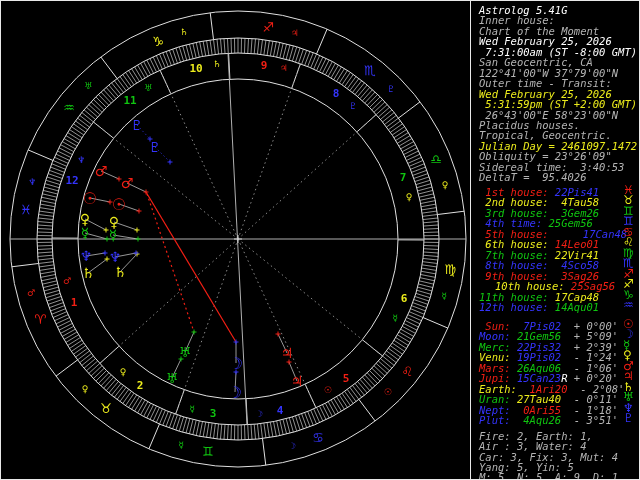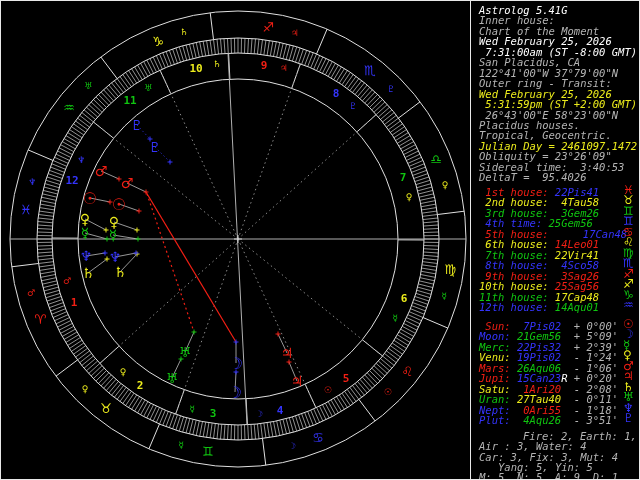--- a/index.html
+++ b/index.html
@@ -551,60 +551,60 @@
       <text x="154" y="146" fill="#3434fc" font-size="14" text-anchor="middle" dominant-baseline="central">♇</text>
     </svg>
   <div id="divider"></div>
   <div id="panel">
     <div class="pl" style="top:4px;color:#fff">Astrolog 5.41G</div>
     <div id="hdr">
         <div class="pl" style="top: 14.45px;"><span style="color: rgb(180, 180, 180);">Inner house:</span></div>
         <div class="pl" style="top: 24.9px;"><span style="color: rgb(180, 180, 180); margin-top: 48px;">Chart of the Moment</span></div>
         <div class="pl" style="top: 35.35px;"><span style="color: rgb(255, 255, 255);">Wed February 25, 2026</span></div>
         <div class="pl" style="top: 45.8px;"><span style="color: rgb(255, 255, 255);"> 7:31:00am (ST -8:00 GMT)</span></div>
-        <div class="pl" style="top: 56.25px;"><span style="color: rgb(180, 180, 180);">San Placidus, CA</span></div>
+        <div class="pl" style="top: 56.25px;"><span style="color: rgb(180, 180, 180);">San Geocentric, CA</span></div>
         <div class="pl" style="top: 66.7px;"><span style="color: rgb(180, 180, 180);">122°41'00"W 37°79'00"N</span></div>
-        <div class="pl" style="top: 77.15px;"><span style="color: rgb(180, 180, 180);">Outer ring - Transit:</span></div>
+        <div class="pl" style="top: 77.15px;"><span style="color: rgb(180, 180, 180);">Outer time - Transit:</span></div>
         <div class="pl" style="top: 87.6px;"><span style="color: rgb(236, 236, 28);">Wed February 25, 2026</span></div>
         <div class="pl" style="top: 98.05px;"><span style="color: rgb(236, 236, 28);"> 5:31:59pm (ST +2:00 GMT)</span></div>
         <div class="pl" style="top: 108.5px;"><span style="color: rgb(180, 180, 180);"> 26°43'00"E 58°23'00"N</span></div>
         <div class="pl" style="top: 118.95px;"><span style="color: rgb(180, 180, 180);">Placidus houses.</span></div>
         <div class="pl" style="top: 129.4px;"><span style="color: rgb(180, 180, 180);">Tropical, Geocentric.</span></div>
         <div class="pl" style="top: 139.85px;"><span style="color: rgb(236, 236, 28);">Julian Day = 2461097.1472</span></div>
         <div class="pl" style="top: 150.3px;"><span style="color: rgb(180, 180, 180);">Obliquity = 23°26'09"</span></div>
         <div class="pl" style="top: 160.75px;"><span style="color: rgb(180, 180, 180);">Sidereal time:  3:40:53</span></div>
         <div class="pl" style="top: 171.2px;"><span style="color: rgb(180, 180, 180);">DeltaT =  95.4026</span></div>
       </div>
     <div id="houses">
         <div class="pl" style="top: 186px;"><span style="color: rgb(242, 31, 20);"> 1st house:</span><span style="color: rgb(52, 52, 252);"> 22Pis41</span><span class="pglyph" style="color: rgb(242, 31, 20);">♓</span></div>
         <div class="pl" style="top: 196.45px;"><span style="color: rgb(236, 236, 28);"> 2nd house:</span><span style="color: rgb(236, 236, 28);">  4Tau58</span><span class="pglyph" style="color: rgb(236, 236, 28);">♉</span></div>
         <div class="pl" style="top: 206.9px;"><span style="color: rgb(16, 196, 16);"> 3rd house:</span><span style="color: rgb(16, 196, 16);">  3Gem26</span><span class="pglyph" style="color: rgb(16, 196, 16);">♊</span></div>
         <div class="pl" style="top: 217.35px;"><span style="color: rgb(52, 52, 252);"> 4th time:</span><span style="color: rgb(16, 196, 16);"> 25Gem56</span><span class="pglyph" style="color: rgb(52, 52, 252);">♊</span></div>
         <div class="pl" style="top: 227.8px;"><span style="color: rgb(242, 31, 20);"> 5th house:</span><span style="color: rgb(52, 52, 252); margin-left: 28px;"> 17Can48</span><span class="pglyph" style="color: rgb(242, 31, 20);">♋</span></div>
         <div class="pl" style="top: 238.25px;"><span style="color: rgb(236, 236, 28);"> 6th house:</span><span style="color: rgb(242, 31, 20);"> 14Leo01</span><span class="pglyph" style="color: rgb(236, 236, 28);">♌</span></div>
         <div class="pl" style="top: 248.7px;"><span style="color: rgb(16, 196, 16);"> 7th house:</span><span style="color: rgb(236, 236, 28);"> 22Vir41</span><span class="pglyph" style="color: rgb(16, 196, 16);">♍</span></div>
         <div class="pl" style="top: 259.15px;"><span style="color: rgb(52, 52, 252);"> 8th house:</span><span style="color: rgb(52, 52, 252);">  4Sco58</span><span class="pglyph" style="color: rgb(52, 52, 252);">♏</span></div>
         <div class="pl" style="top: 269.6px;"><span style="color: rgb(242, 31, 20); margin-top: 32px;"> 9th house:</span><span style="color: rgb(242, 31, 20);">  3Sag26</span><span class="pglyph" style="color: rgb(242, 31, 20);">♐</span></div>
-        <div class="pl" style="top: 280.05px;"><span style="color: rgb(236, 236, 28);">10th house:</span><span style="color: rgb(242, 31, 20);"> 25Sag56</span><span class="pglyph" style="color: rgb(236, 236, 28);">♐</span></div>
+        <div class="pl" style="top: 280.05px;"><span style="color: rgb(236, 236, 28); margin-left: 16px;">10th house:</span><span style="color: rgb(242, 31, 20);"> 25Sag56</span><span class="pglyph" style="color: rgb(236, 236, 28);">♐</span></div>
         <div class="pl" style="top: 290.5px;"><span style="color: rgb(16, 196, 16);">11th house:</span><span style="color: rgb(236, 236, 28);"> 17Cap48</span><span class="pglyph" style="color: rgb(16, 196, 16);">♑</span></div>
         <div class="pl" style="top: 300.95px;"><span style="color: rgb(52, 52, 252);">12th house:</span><span style="color: rgb(16, 196, 16);"> 14Aqu01</span><span class="pglyph" style="color: rgb(52, 52, 252);">♒</span></div>
       </div>
     <div id="planets">
         <div class="pl" style="top: 320px;"><span style="color: rgb(242, 31, 20);"> Sun:</span><span style="color: rgb(52, 52, 252);">  7Pis02</span><span style="color: rgb(255, 255, 255);"> </span><span style="color: rgb(180, 180, 180);"> + 0°00'</span><span class="pglyph" style="color: rgb(242, 31, 20);">☉</span></div>
         <div class="pl" style="top: 330.45px;"><span style="color: rgb(52, 52, 252);">Moon:</span><span style="color: rgb(16, 196, 16);"> 21Gem56</span><span style="color: rgb(255, 255, 255);"> </span><span style="color: rgb(180, 180, 180);"> + 5°09'</span><span class="pglyph" style="color: rgb(52, 52, 252);">☽</span></div>
         <div class="pl" style="top: 340.9px;"><span style="color: rgb(16, 196, 16);">Merc:</span><span style="color: rgb(52, 52, 252);"> 22Pis32</span><span style="color: rgb(255, 255, 255);"> </span><span style="color: rgb(180, 180, 180);"> + 2°39'</span><span class="pglyph" style="color: rgb(16, 196, 16);">☿</span></div>
         <div class="pl" style="top: 351.35px;"><span style="color: rgb(236, 236, 28);">Venu:</span><span style="color: rgb(52, 52, 252);"> 19Pis02</span><span style="color: rgb(255, 255, 255);"> </span><span style="color: rgb(180, 180, 180);"> - 1°24'</span><span class="pglyph" style="color: rgb(236, 236, 28);">♀</span></div>
         <div class="pl" style="top: 361.8px;"><span style="color: rgb(242, 31, 20);">Mars:</span><span style="color: rgb(16, 196, 16);"> 26Aqu06</span><span style="color: rgb(255, 255, 255);"> </span><span style="color: rgb(180, 180, 180);"> - 1°06'</span><span class="pglyph" style="color: rgb(242, 31, 20);">♂</span></div>
         <div class="pl" style="top: 372.25px;"><span style="color: rgb(242, 31, 20);">Jupi:</span><span style="color: rgb(52, 52, 252);"> 15Can23</span><span style="color: rgb(255, 255, 255);">R</span><span style="color: rgb(180, 180, 180);"> + 0°20'</span><span class="pglyph" style="color: rgb(242, 31, 20);">♃</span></div>
-        <div class="pl" style="top: 382.7px;"><span style="color: rgb(236, 236, 28);">Satu:</span><span style="color: rgb(242, 31, 20);">  1Ari20</span><span style="color: rgb(255, 255, 255);"> </span><span style="color: rgb(180, 180, 180);"> - 2°08'</span><span class="pglyph" style="color: rgb(236, 236, 28);">♄</span></div>
+        <div class="pl" style="top: 382.7px;"><span style="color: rgb(236, 236, 28);">Earth:</span><span style="color: rgb(242, 31, 20);">  1Ari20</span><span style="color: rgb(255, 255, 255);"> </span><span style="color: rgb(180, 180, 180);"> - 2°08'</span><span class="pglyph" style="color: rgb(236, 236, 28);">♄</span></div>
         <div class="pl" style="top: 393.15px;"><span style="color: rgb(16, 196, 16);">Uran:</span><span style="color: rgb(236, 236, 28);"> 27Tau40</span><span style="color: rgb(255, 255, 255);"> </span><span style="color: rgb(180, 180, 180);"> - 0°11'</span><span class="pglyph" style="color: rgb(16, 196, 16);">♅</span></div>
         <div class="pl" style="top: 403.6px;"><span style="color: rgb(52, 52, 252);">Nept:</span><span style="color: rgb(242, 31, 20);">  0Ari55</span><span style="color: rgb(255, 255, 255);"> </span><span style="color: rgb(180, 180, 180);"> - 1°18'</span><span class="pglyph" style="color: rgb(52, 52, 252);">♆</span></div>
         <div class="pl" style="top: 414.05px;"><span style="color: rgb(52, 52, 252);">Plut:</span><span style="color: rgb(16, 196, 16);">  4Aqu26</span><span style="color: rgb(255, 255, 255);"> </span><span style="color: rgb(180, 180, 180);"> - 3°51'</span><span class="pglyph" style="color: rgb(52, 52, 252);">♇</span></div>
       </div>
     <div id="tallies">
-        <div class="pl" style="top: 430px; margin-left: 44px;"><span style="color: rgb(180, 180, 180);">Fire: 2, Earth: 1,</span></div>
+        <div class="pl" style="top: 430px;"><span style="color: rgb(180, 180, 180);">Fire: 2, Earth: 1,</span></div>
         <div class="pl" style="top: 440.3px;"><span style="color: rgb(180, 180, 180);">Air : 3, Water: 4</span></div>
         <div class="pl" style="top: 450.6px;"><span style="color: rgb(180, 180, 180);">Car: 3, Fix: 3, Mut: 4</span></div>
-        <div class="pl" style="top: 460.9px;"><span style="color: rgb(180, 180, 180); margin-left: 19px;">Yang: 5, Yin: 5</span></div>
+        <div class="pl" style="top: 460.9px;"><span style="color: rgb(180, 180, 180);">Yang: 5, Yin: 5</span></div>
         <div class="pl" style="top: 471.2px;"><span style="color: rgb(180, 180, 180);">M: 5, N: 5, A: 9, D: 1</span></div>
       </div>
   </div>
 </div>
 
 </body></html>

